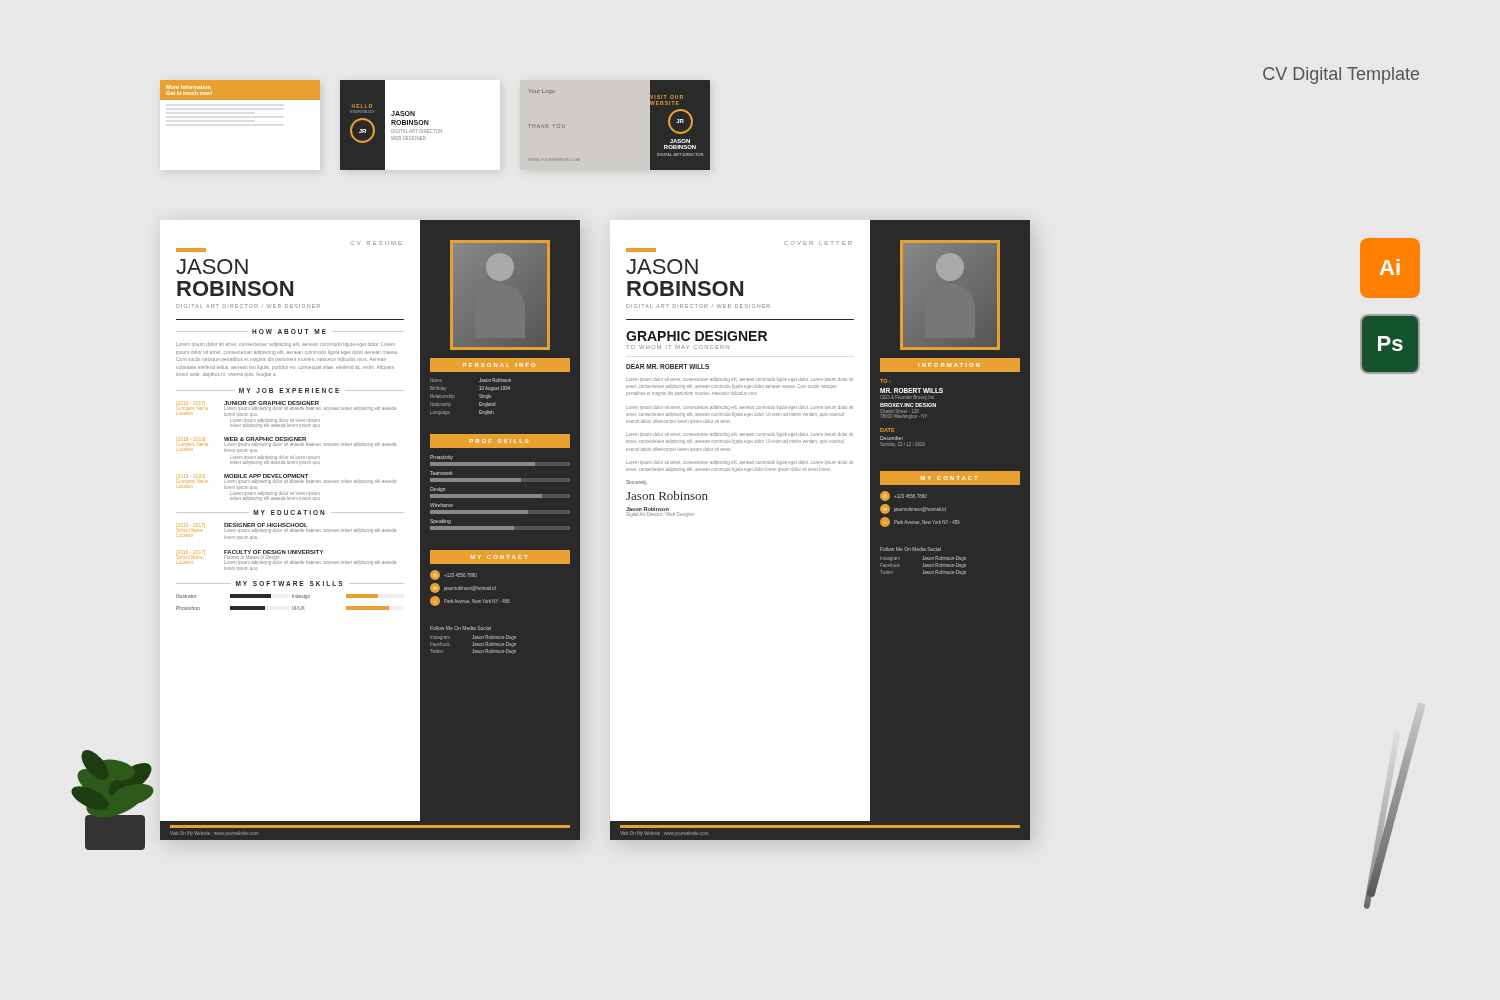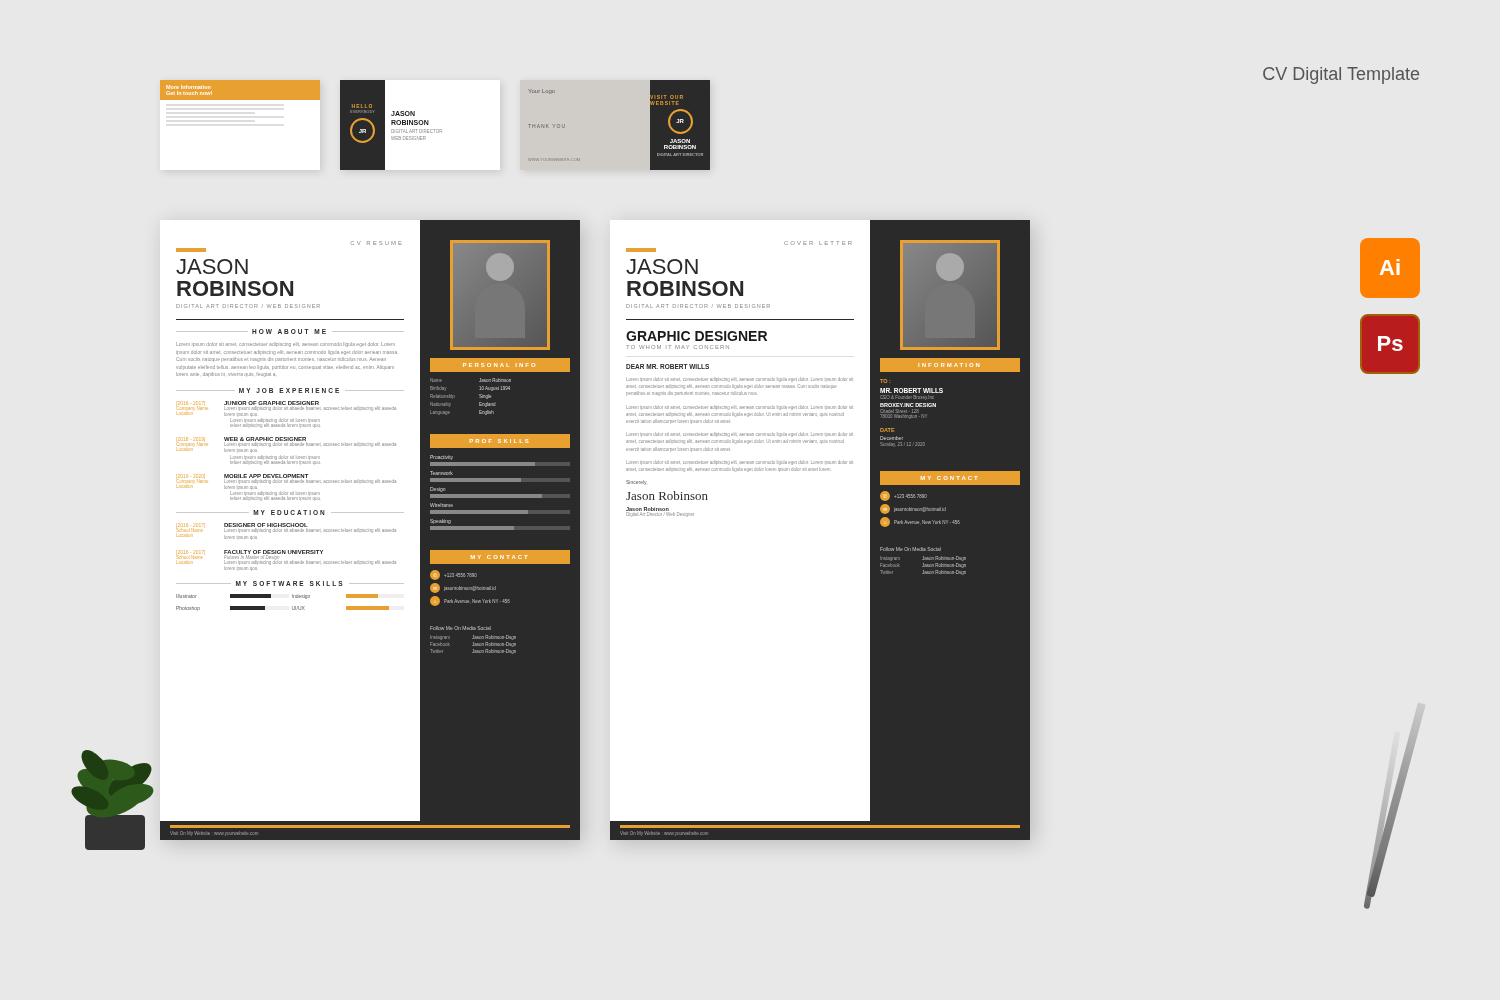--- a/index.html
+++ b/index.html
@@ -46,21 +46,21 @@
       height: 60px;
       display: flex;
       align-items: center;
       justify-content: center;
       font-size: 22px;
       font-weight: bold;
       color: white;
       border-radius: 8px;
     }
     .sw-ai { background: #FF7F00; }
-    .sw-ps { background: #b91c1c; border: 2px solid #a16207; }
+    .sw-ps { background: #14532d; border: 2px solid #a3a3a3; }
 
     
     .business-cards-area {
       position: absolute;
       top: 80px;
       left: 160px;
       display: flex;
       gap: 20px;
     }
 

